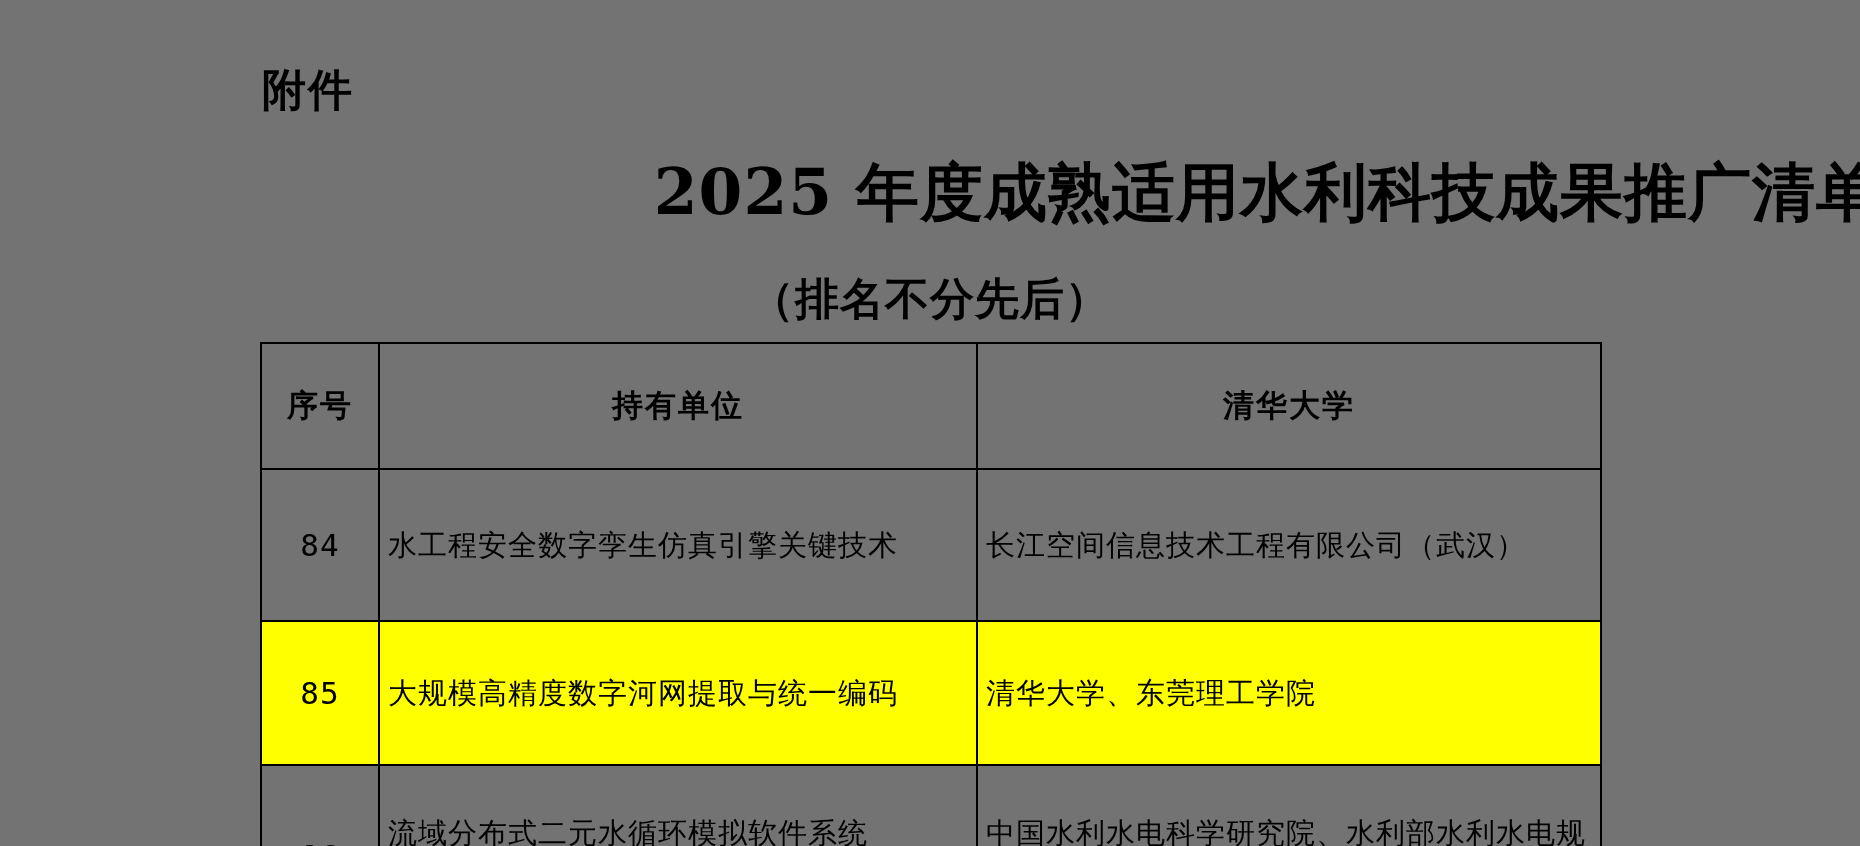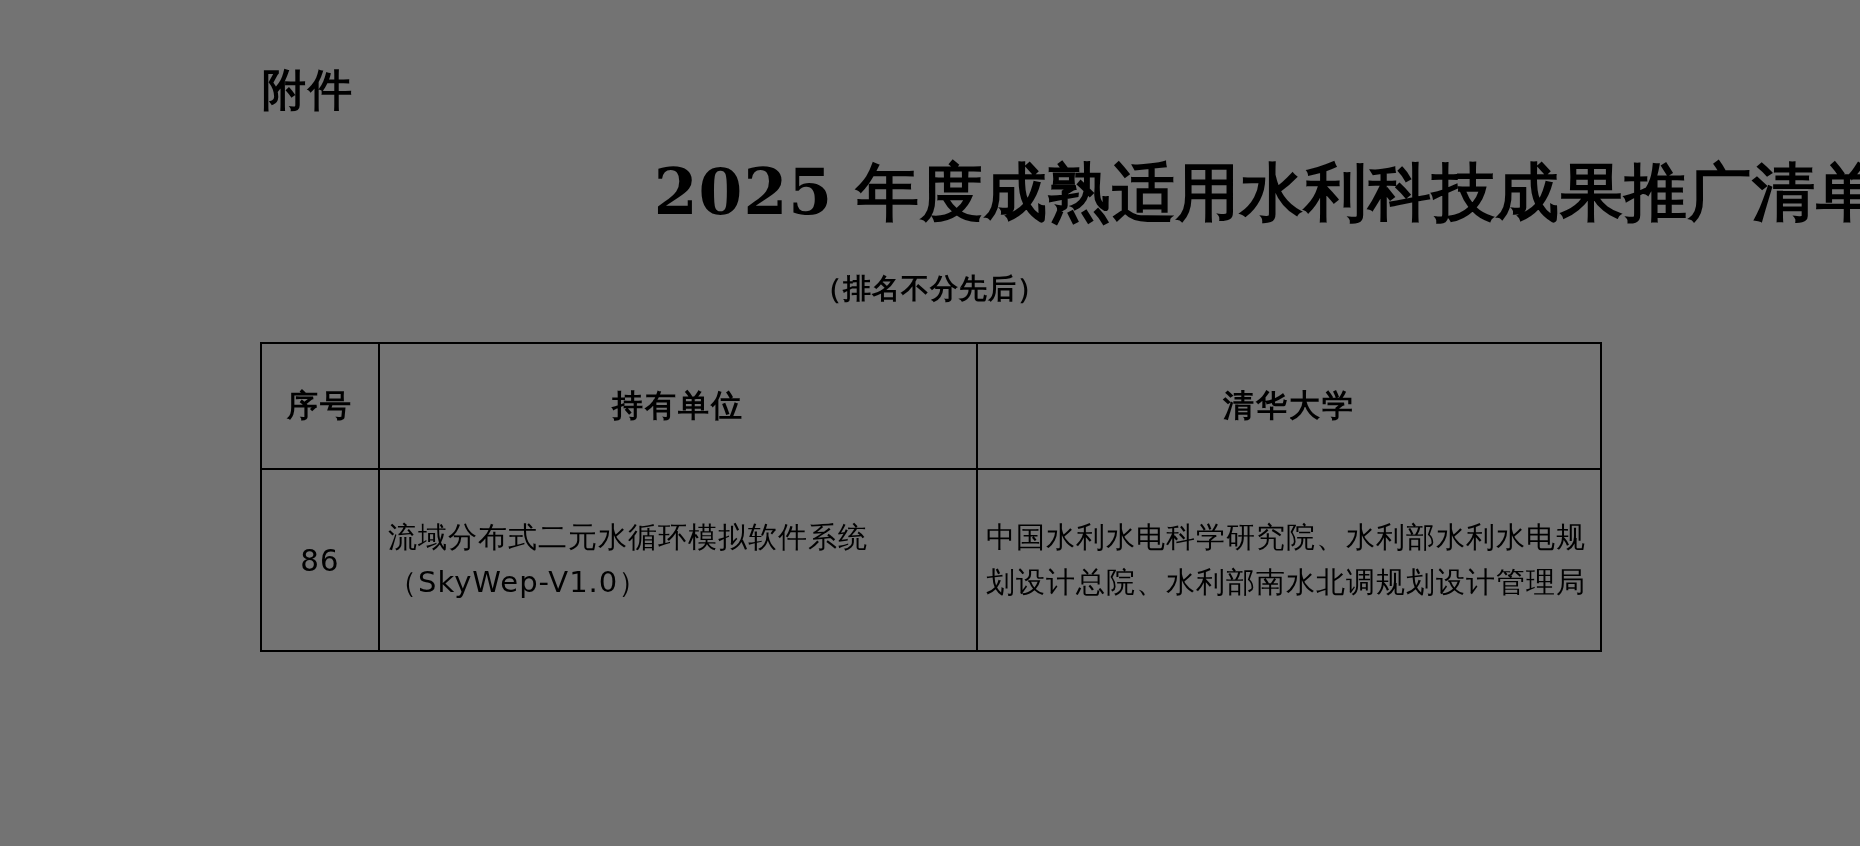--- a/index.html
+++ b/index.html
@@ -53,21 +53,21 @@
     white-space: nowrap;
     margin-left: 20px;
   }
 
   .doc-subtitle {
     position: absolute;
     left: 0;
     top: 270px;
     width: 1860px;
     text-align: center;
-    font-size: 28px;
+    font-size: 44px;
     font-weight: bold;
     font-family: "DejaVu Serif", "Liberation Serif", serif;
     letter-spacing: 1px;
   }
 
   .table-wrap {
     position: absolute;
     left: 260px;
     top: 342px;
     width: 1340px;
@@ -143,20 +143,30 @@
           <col class="c-org">
         </colgroup>
         <thead>
           <tr>
             <th class="hdr-cell">序号</th>
             <th class="hdr-cell">持有单位</th>
             <th class="hdr-cell">清华大学</th>
           </tr>
         </thead>
         <tbody>
+          <tr class="row-84">
+            <td class="idx-cell">84</td>
+            <td class="text-cell">水工程安全数字孪生仿真引擎关键技术</td>
+            <td class="text-cell">长江空间信息技术工程有限公司（武汉）</td>
+          </tr>
+          <tr class="row-85 highlight">
+            <td class="idx-cell">85</td>
+            <td class="text-cell">大规模高精度数字河网提取与统一编码</td>
+            <td class="text-cell">清华大学、东莞理工学院</td>
+          </tr>
           <tr class="row-86">
             <td class="idx-cell">86</td>
             <td class="text-cell">流域分布式二元水循环模拟软件系统（SkyWep-V1.0）</td>
             <td class="text-cell">中国水利水电科学研究院、水利部水利水电规划设计总院、水利部南水北调规划设计管理局</td>
           </tr>
         </tbody>
       </table>
     </div>
 
   </div>

